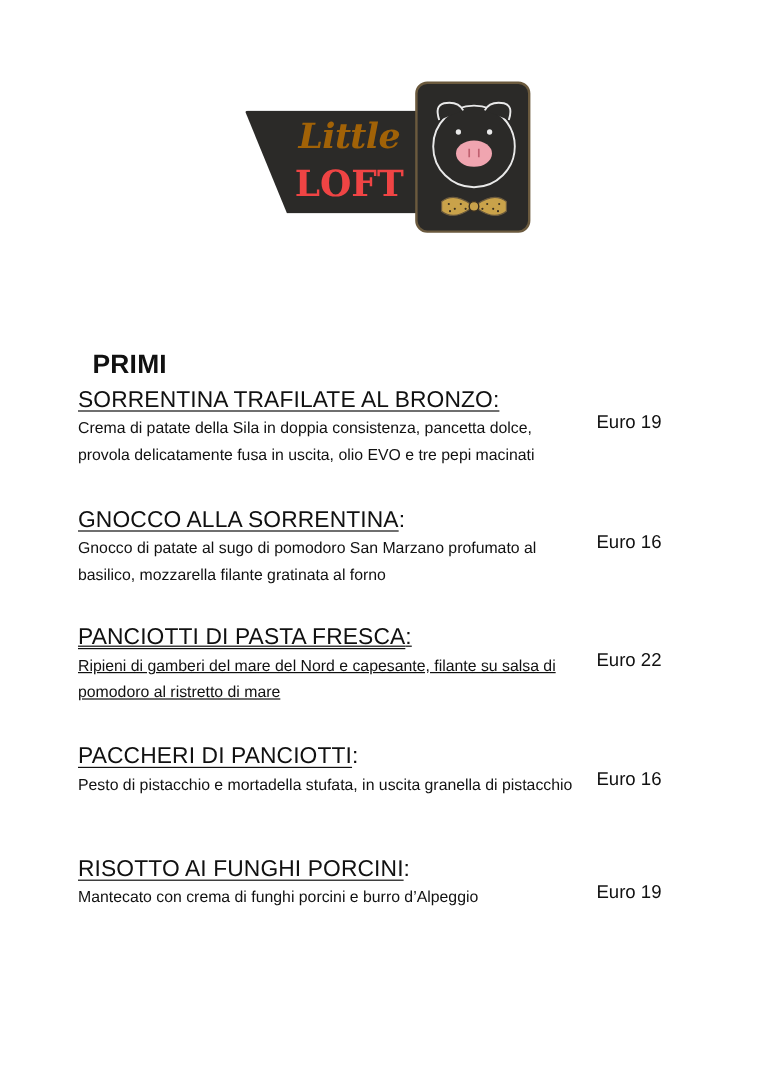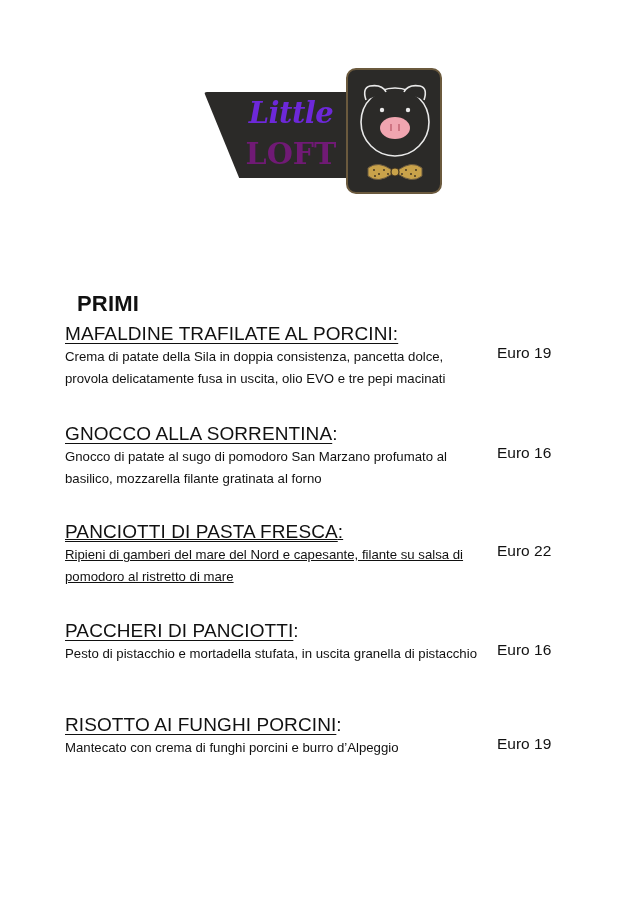--- a/index.html
+++ b/index.html
@@ -11,26 +11,26 @@
   .logo { position: absolute; left: 200px; top: 66px; width: 244px; height: 130px; }
   .logo-banner {
     position: absolute; left: 4px; top: 26px; width: 160px; height: 86px;
     background: #2b2a28;
     clip-path: polygon(0 0, 100% 0, 100% 100%, 22% 100%);
     border-radius: 3px;
   }
   .logo-text-little {
     position: absolute; left: 26px; top: 30px; width: 130px; text-align: center;
     font-family: "DejaVu Serif", serif; font-style: italic; font-weight: bold;
-    font-size: 29px; color: #6d28d9; letter-spacing: -0.5px;
+    font-size: 29px; color: #a16207; letter-spacing: -0.5px;
   }
   .logo-text-loft {
     position: absolute; left: 26px; top: 70px; width: 130px; text-align: center;
     font-family: "DejaVu Serif", serif; font-weight: bold;
-    font-size: 30px; color: #701a75; letter-spacing: 0px;
+    font-size: 30px; color: #ef4444; letter-spacing: 0px;
   }
   .logo-badge {
     position: absolute; left: 146px; top: 2px; width: 96px; height: 126px;
     background: #2b2a28; border-radius: 10px; border: 2px solid #6b5a3e;
     box-sizing: border-box;
   }
   .logo-badge svg { position: absolute; left: 0; top: 0; }
 
   .section-title {
     position: absolute; left: 65px; top: 279px; font-size: 22px; font-weight: bold;
@@ -82,21 +82,21 @@
         <circle cx="67" cy="106" r="0.9"></circle>
           <circle cx="54" cy="104" r="0.9"></circle>
       </g>
     </svg>
   </div>
 </div>
 
 <h1 class="section-title">PRIMI</h1>
 
 <div class="item" style="top:322px;">
-  <h2 class="item-title"><span class="u">MAFALDINE TRAFILATE AL PORCINI:</span><span></span></h2>
+  <h2 class="item-title"><span class="u">SORRENTINA TRAFILATE AL BRONZO:</span><span></span></h2>
   <div class="item-body">
     <p class="item-desc">Crema di patate della Sila in doppia consistenza, pancetta dolce, provola delicatamente fusa in uscita, olio EVO e tre pepi macinati</p>
     <span class="item-price">Euro 19</span>
   </div>
 </div>
 
 <div class="item" style="top:422px;">
   <h2 class="item-title"><span class="u">GNOCCO ALLA SORRENTINA</span><span>:</span></h2>
   <div class="item-body">
     <p class="item-desc">Gnocco di patate al sugo di pomodoro San Marzano profumato al basilico, mozzarella filante gratinata al forno</p>

